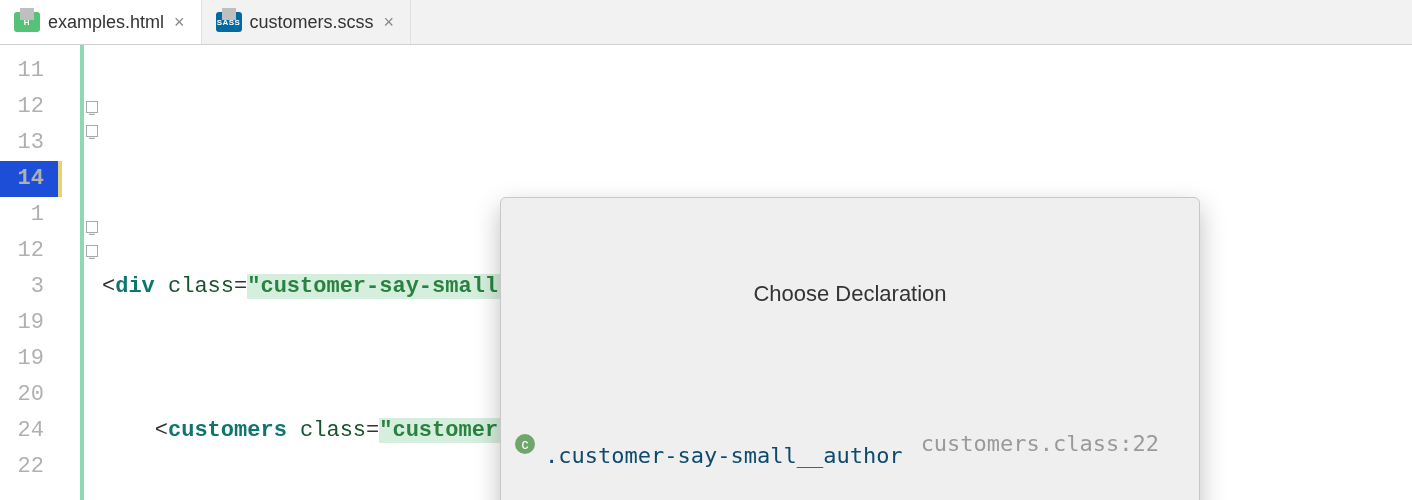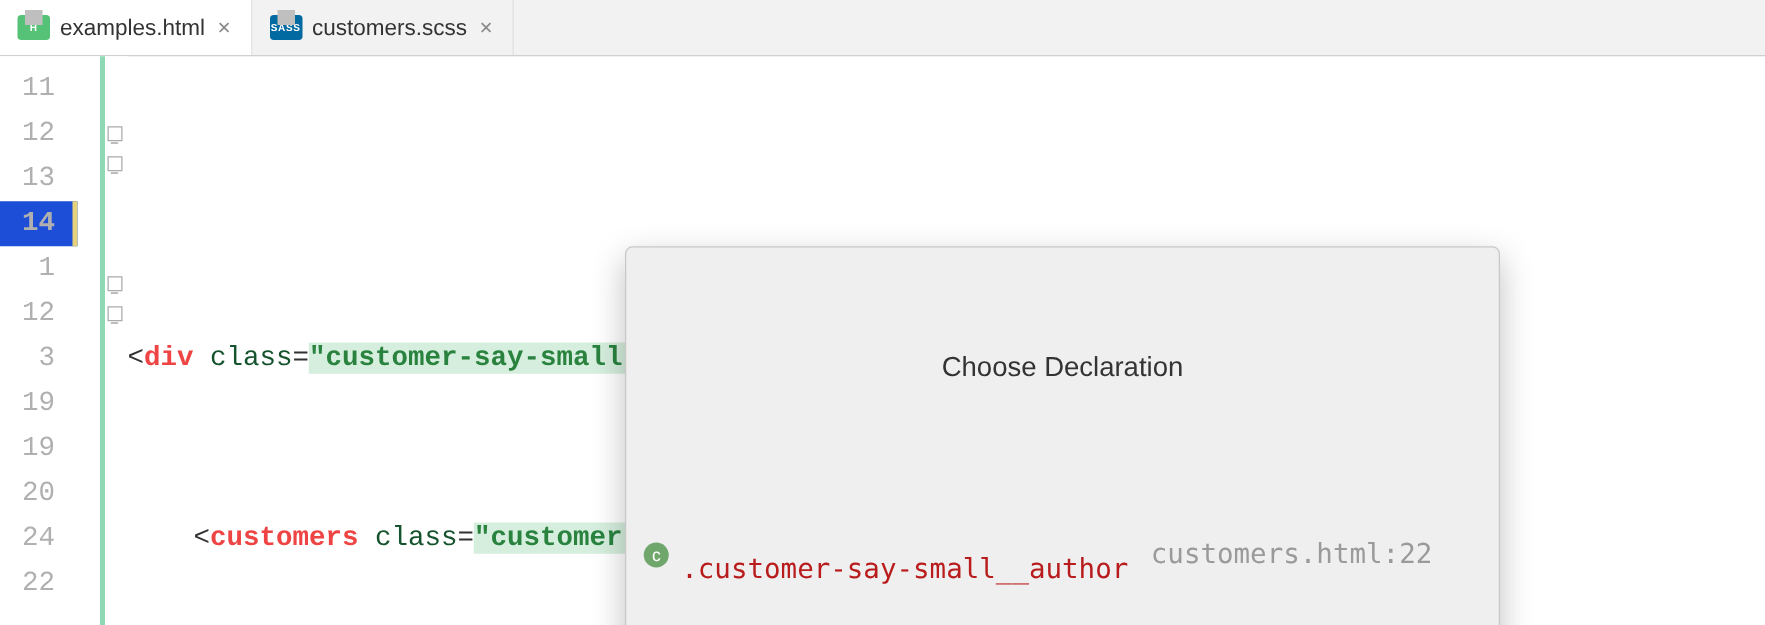--- a/index.html
+++ b/index.html
@@ -117,21 +117,21 @@
   .line { height: 36px; }
   .gutter .ln.cursor { background: #1d4ed8; font-weight: bold; }
   .gutter .ln.mod {
     border-right: 4px solid #e6d27a;
     margin-right: -18px;
     padding-right: 14px;
   }
 
   
   .punct { color: #333; }
-  .tag   { color: #ef4444; font-weight: bold; }
+  .tag   { color: #0f766e; font-weight: bold; }
   .attr  { color: #14532d; }
   .str   { color: #29833f; font-weight: bold; }
   .classSel { background: #d6eedd; }
 
   
   .popup {
     position: absolute;
     top: 152px;
     left: 398px;
     width: 700px;
@@ -161,21 +161,21 @@
     width: 20px; height: 20px;
     background: #6fa66c;
     color: #fff;
     border-radius: 10px;
     display: flex;
     align-items: center;
     justify-content: center;
     font-size: 14px;
     font-family: sans-serif;
   }
-  .popup-row .sym { color: #b91c1c; margin-top: 24px; }
+  .popup-row .sym { color: #0c4a6e; margin-top: 24px; }
   .popup-row .loc { color: #9a9a9a; margin-left: 8px; }
 </style>
 </head>
 <body>
 
 <div class="tabbar">
   <div class="tab active">
     <span class="icon-badge icon-html">
       <span class="corner"></span>
       <span>H</span>
@@ -241,20 +241,20 @@
     
     
 
     
     <div class="popup">
       <div class="popup-title">Choose Declaration</div>
 
       <div class="popup-row">
         <span class="badge">c</span>
         <span class="sym">.customer-say-small__author</span>
-        <span class="loc">customers.html:22</span>
+        <span class="loc">customers.class:22</span>
       </div>
 
       
     </div>
 
   </div>
 </div>
 
 </body></html>

